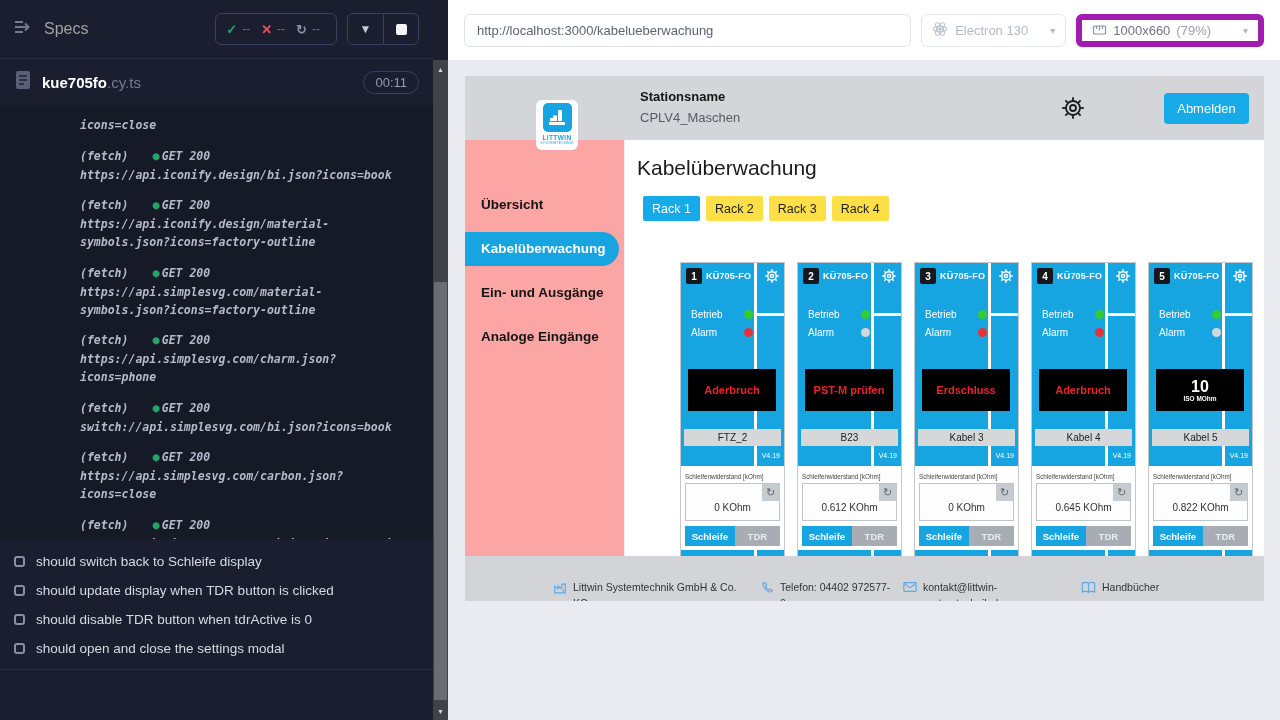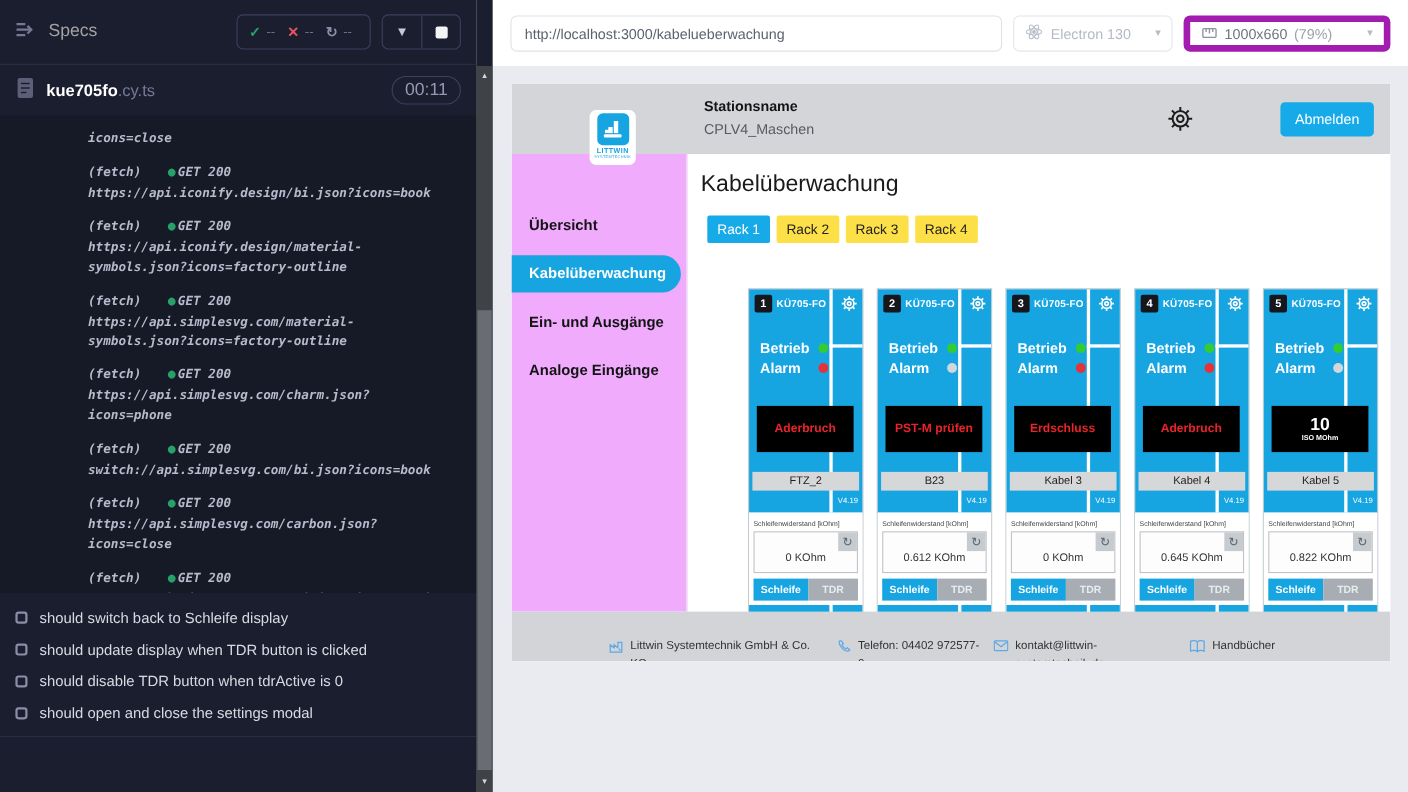--- a/index.html
+++ b/index.html
@@ -20,21 +20,21 @@
   .stat-num { margin-right:6px; }
   .split-btns { border:1px solid #3b4060; border-radius:6px; height:32px; display:flex; align-items:stretch; overflow:hidden; }
   .split-btn { width:35px; display:flex; align-items:center; justify-content:center; cursor:pointer; }
   .split-btn + .split-btn { border-left:1px solid #3b4060; }
   .chev-down { color:#c6c9d8; font-size:12px; }
   .stop-square { width:11px; height:11px; background:#f3f4f8; border-radius:2px; }
   .runner-divider { height:1px; background:#2a2e44; }
   .spec-row { height:46px; display:flex; align-items:center; padding:0 14px; gap:10px; }
   .spec-name { font-size:15px; color:#ffffff; font-weight:bold; }
   .spec-ext { color:#747a94; font-weight:normal; }
-  .spec-duration { margin-left:auto; border:1px solid #3b4060; border-radius:13px; padding:3px 11px; font-size:16px; color:#9499b4; }
+  .spec-duration { margin-left:auto; border:1px solid #3b4060; border-radius:13px; padding:3px 11px; font-size:13px; color:#9499b4; }
 
   .log { background:#161926; height:434px; padding:12px 14px 8px 80px; overflow:hidden;
          font-family:"DejaVu Sans Mono", monospace; font-style:italic; font-weight:600;
          font-size:11.5px; color:#b6bacb; line-height:1.55; }
   .log-entry { margin-bottom:12px; }
   .log-head { margin-bottom:1px; white-space:nowrap; }
   .log-source { color:#b6bacb; }
   .log-dot { font-style:normal; color:#26a269; font-size:12px; margin-left:24px; margin-right:2px; }
   .log-url { overflow-wrap:break-word; word-break:break-word; max-width:330px; }
   .log-partial { margin-bottom:12px; }
@@ -70,41 +70,41 @@
   .logo-card { position:absolute; left:71px; top:24px; width:42px; height:50px; background:#ffffff; border-radius:6px; z-index:6; display:flex; flex-direction:column; align-items:center; padding-top:3px; }
   .logo-sq { width:29px; height:29px; background:#17a5e2; border-radius:5px; display:flex; align-items:center; justify-content:center; }
   .logo-text { color:#17a5e2; font-weight:bold; font-size:6.5px; letter-spacing:.4px; margin-top:2px; }
   .logo-sub { color:#17a5e2; font-size:3.5px; letter-spacing:.3px; }
   .station-label { position:absolute; left:175px; top:13px; font-size:13px; font-weight:bold; color:#141414; }
   .station-name { position:absolute; left:175px; top:34px; font-size:13px; color:#565b62; }
   .header-gear { position:absolute; left:593px; top:17px; width:30px; height:30px; display:flex; align-items:center; justify-content:center; cursor:pointer; }
   .logout-btn { position:absolute; left:699px; top:17px; width:85px; height:31px; background:#17aae8; border:none; border-radius:4px; color:#fff; font-size:13px; font-family:"Liberation Sans",sans-serif; cursor:pointer; }
 
   
-  .app-sidebar { position:absolute; left:0; top:64px; width:160px; bottom:45px; background:#f0abfc; border-right:1px solid #edeef1; }
+  .app-sidebar { position:absolute; left:0; top:64px; width:160px; bottom:45px; background:#fca5a5; border-right:1px solid #edeef1; }
   .side-item { position:absolute; left:0; width:154px; height:34px; line-height:34px; padding-left:16px; font-size:13.5px; font-weight:bold; color:#141414; cursor:pointer; }
   .side-item.active { background:#17a5e2; color:#fff; border-radius:0 17px 17px 0; }
 
   
   .app-main { position:absolute; left:172px; top:64px; right:0; bottom:45px; }
   .main-title { position:absolute; left:0; top:16px; font-size:21px; color:#1a1a1a; }
   .tabs { position:absolute; left:6px; top:56px; display:flex; gap:6px; }
   .tab { height:25px; padding:0 9px; display:flex; align-items:center; font-size:12.5px; background:#fde047; color:#222; border-radius:2px; cursor:pointer; }
   .tab.active { background:#17aae8; color:#fff; }
 
   
   .cards { position:absolute; left:0; top:122px; right:0; height:400px; }
   .card { position:absolute; top:0; width:105px; height:400px; background:#fff; border:1px solid #c3c9ce; }
   .card-cyan { position:absolute; left:0; top:0; right:0; height:203px; background:#17a5e2; }
   .card-vline { position:absolute; left:73px; top:0; bottom:0; width:3px; background:#fff; }
   .card-hline { position:absolute; left:73px; right:0; top:50px; height:3px; background:#fff; }
   .card-num { position:absolute; left:5px; top:5px; width:16px; height:16px; background:#15171c; color:#fff; font-size:10px; font-weight:bold; display:flex; align-items:center; justify-content:center; border-radius:2px; }
   .card-model { position:absolute; left:25px; top:8px; color:#fff; font-size:9px; font-weight:bold; letter-spacing:.2px; }
   .card-gear { position:absolute; right:2px; top:3px; width:20px; height:20px; display:flex; align-items:center; justify-content:center; cursor:pointer; }
-  .led-row { position:absolute; left:10px; width:62px; display:flex; align-items:center; justify-content:space-between; color:#fff; font-size:13px; font-weight:bold; }
+  .led-row { position:absolute; left:10px; width:62px; display:flex; align-items:center; justify-content:space-between; color:#fff; font-size:10px; font-weight:normal; }
   .led { width:9px; height:9px; border-radius:50%; }
   .card-display { position:absolute; left:7px; top:106px; width:88px; height:42px; background:#000; display:flex; flex-direction:column; align-items:center; justify-content:center; }
   .alarm-text { color:#e8242a; font-weight:bold; font-size:11px; white-space:nowrap; }
   .disp-val { color:#fff; font-weight:bold; font-size:16px; line-height:1.1; }
   .disp-unit { color:#fff; font-weight:bold; font-size:6.5px; }
   .cable-label { position:absolute; left:3px; right:3px; top:166px; height:17px; background:#d6d7d9; color:#222; font-size:10px; text-align:center; line-height:17px; }
   .card-version { position:absolute; right:4px; top:189px; color:#fff; font-size:7px; }
   .card-white { position:absolute; left:0; top:203px; right:0; bottom:0; background:#fff; }
   .reading-title { position:absolute; left:4px; top:7px; font-size:6.3px; color:#444; }
   .reading-box { position:absolute; left:4px; right:4px; top:17px; height:38px; border:1px solid #c0c4c8; background:#fdfdfd; }

